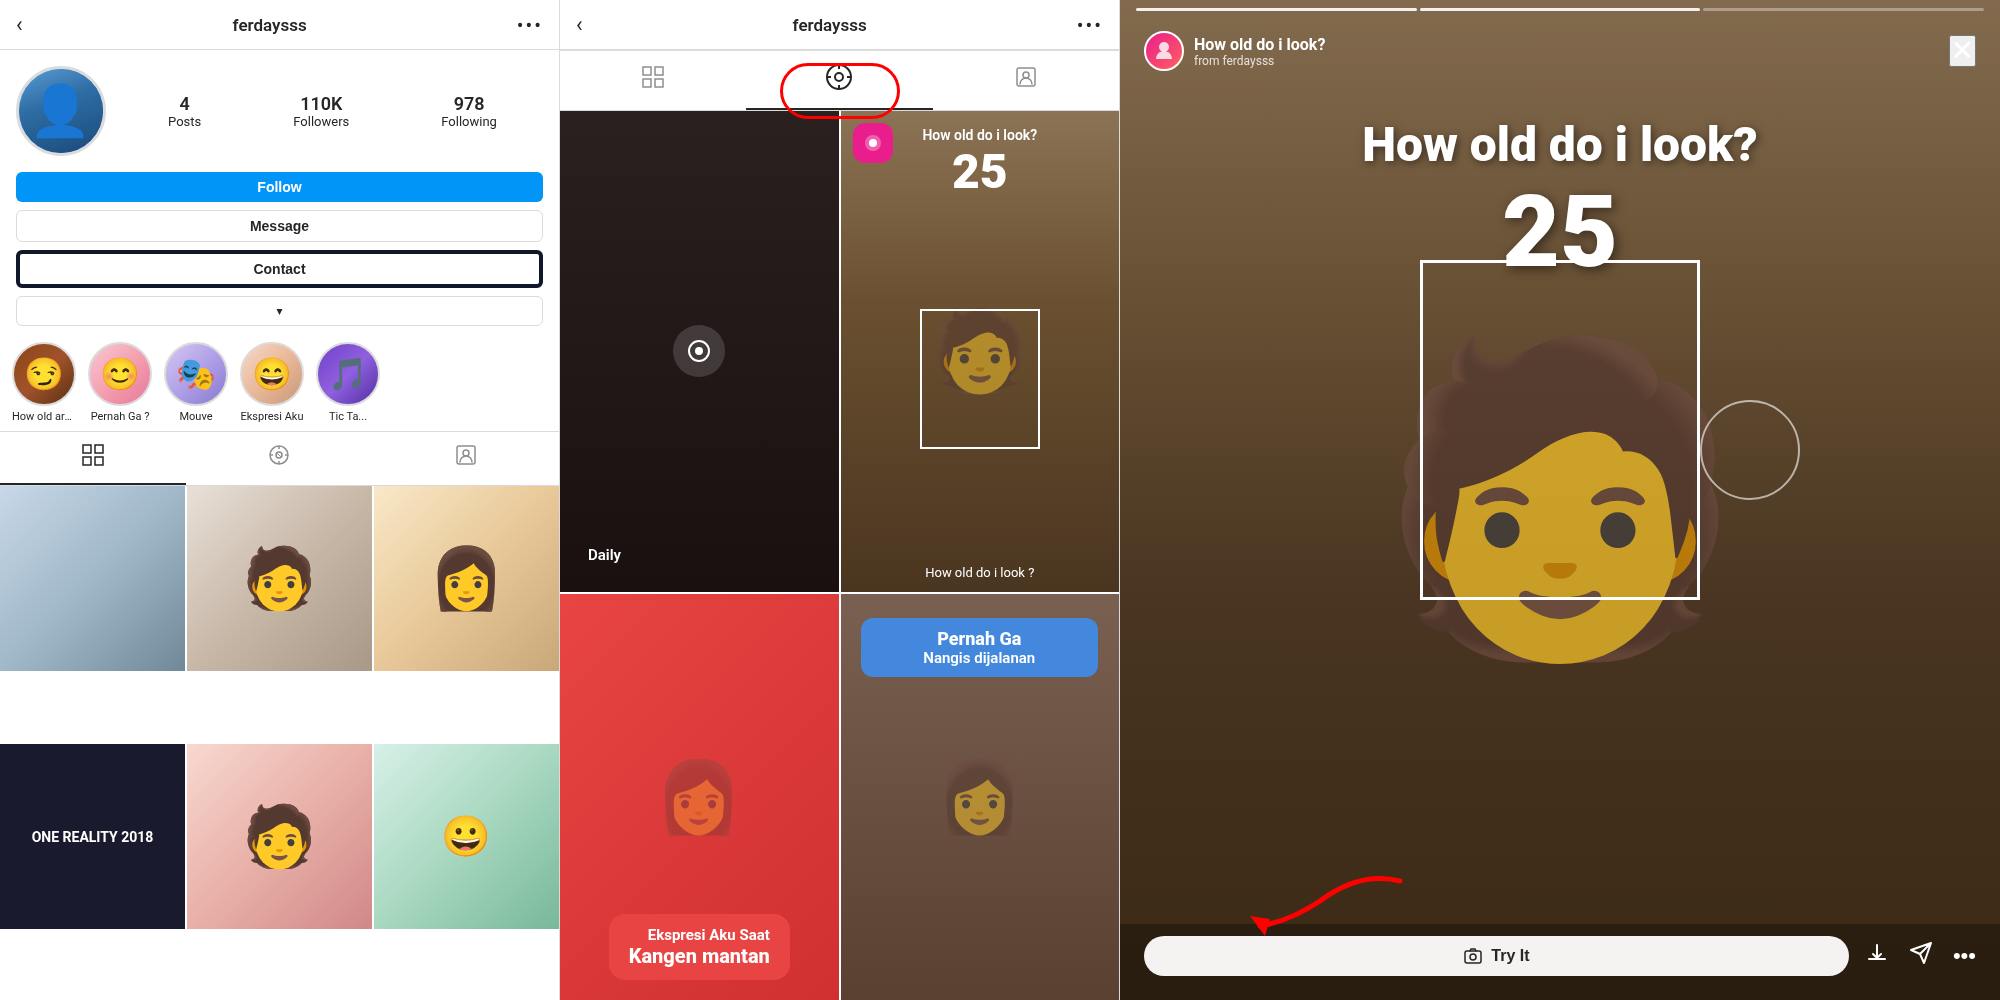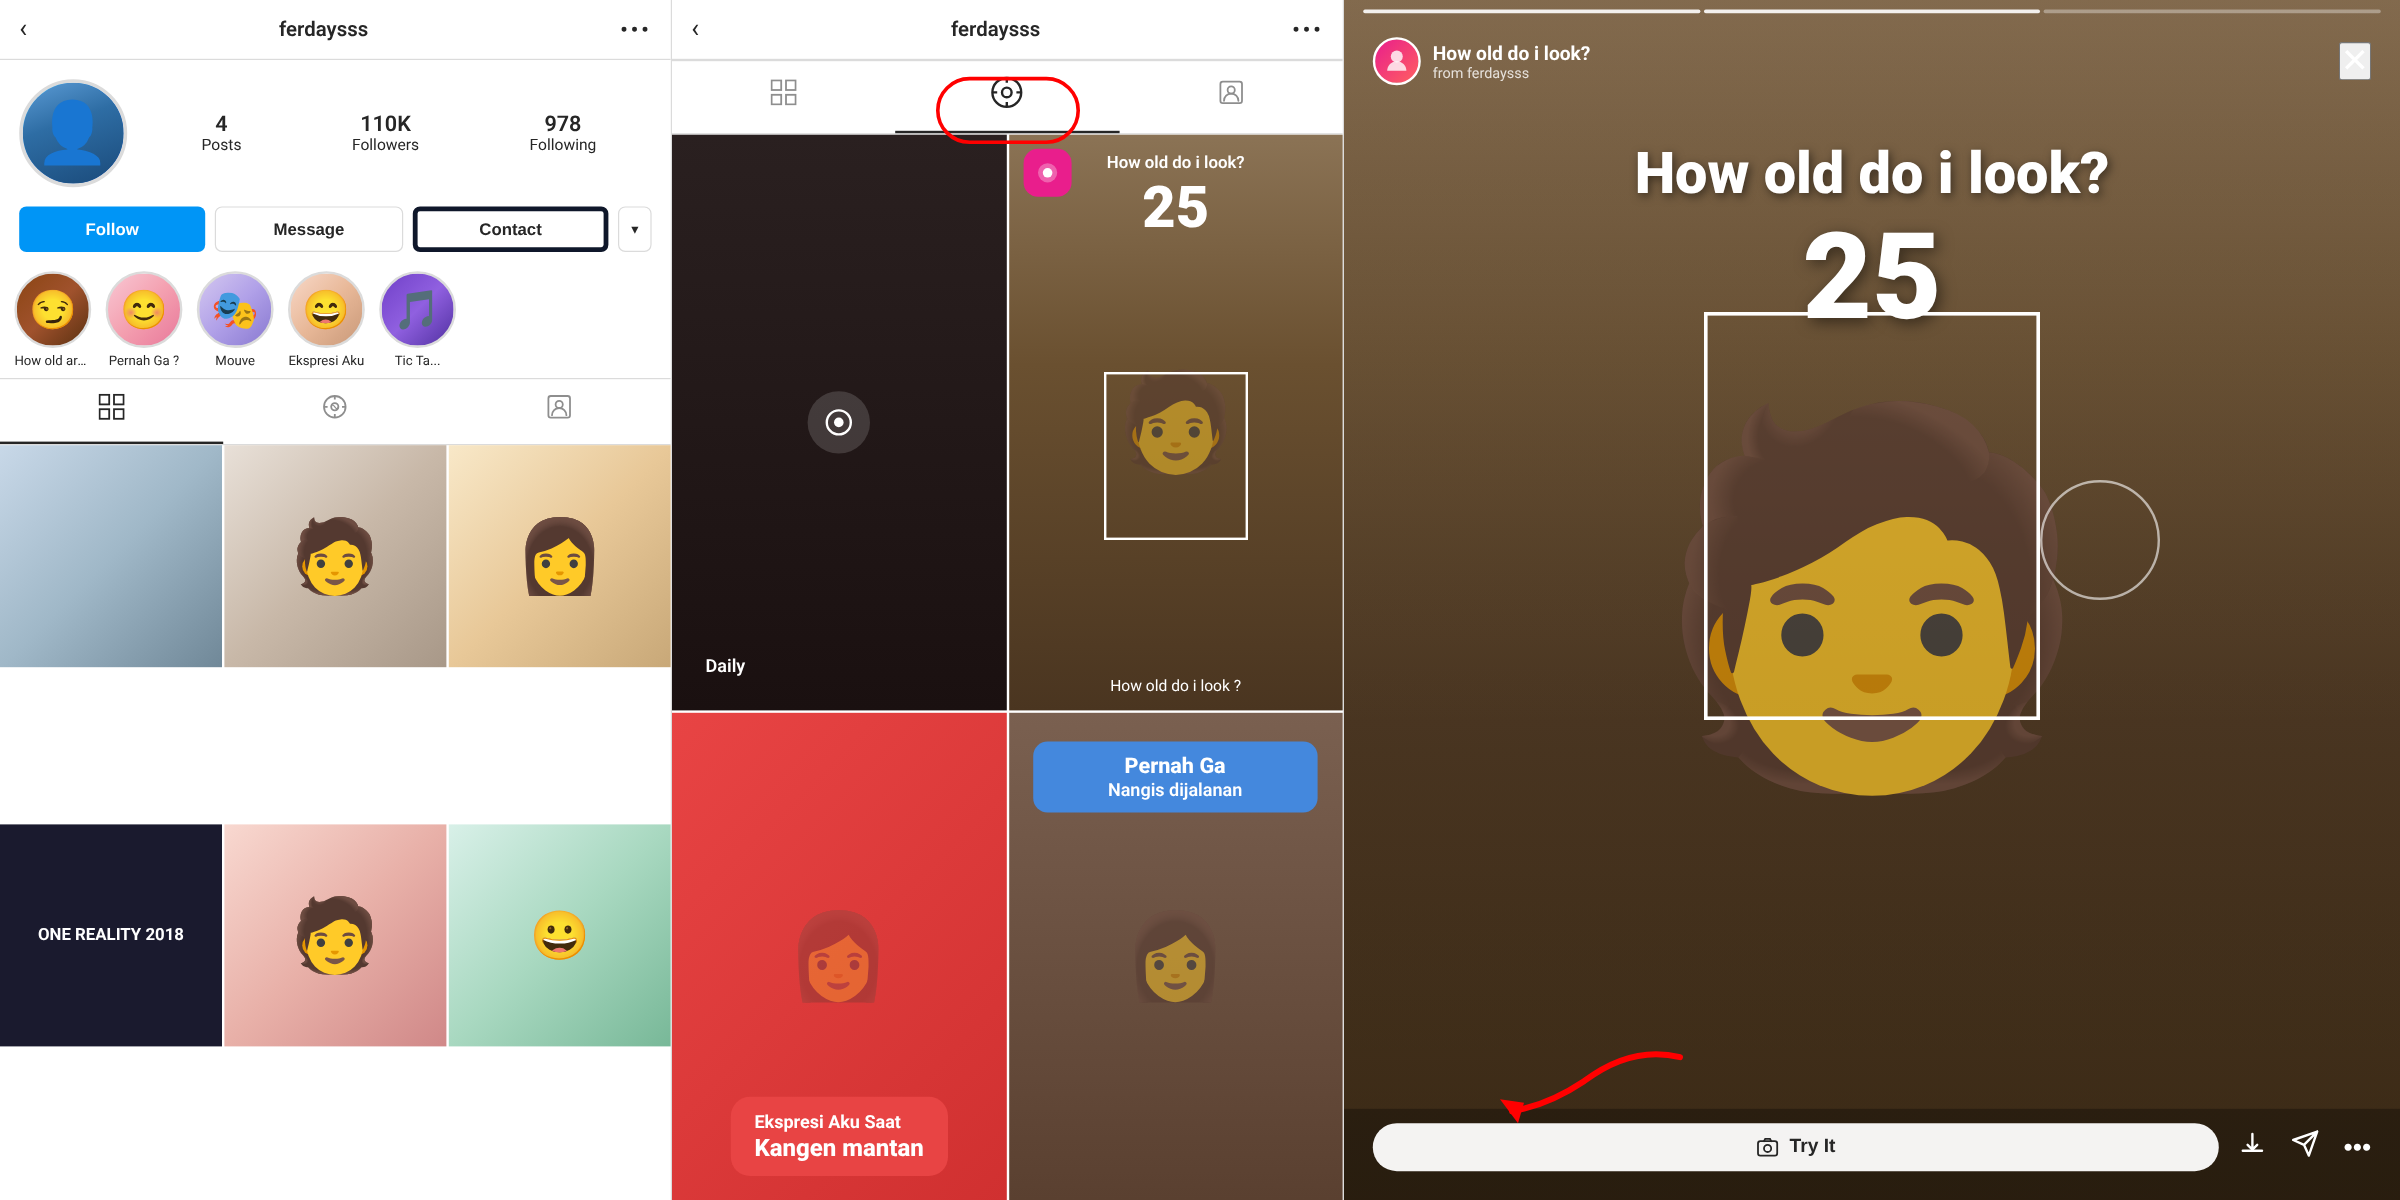--- a/index.html
+++ b/index.html
@@ -139,20 +139,21 @@
       font-size: 13px;
       color: #003569;
       cursor: pointer;
     }
 
     
     .action-buttons {
       display: flex;
       padding: 8px 16px;
       gap: 8px;
+      flex-direction: column;
     }
 
     .btn-follow {
       flex: 1;
       background: #0095f6;
       color: #fff;
       border: none;
       border-radius: 6px;
       padding: 7px 0;
       font-size: 14px;
@@ -829,21 +830,21 @@
           <circle cx="12" cy="12" r="8" fill="white" fill-opacity="0.3"></circle>
           <circle cx="12" cy="12" r="4" fill="white"></circle>
         </svg>
       </div>
       <div class="howold-bottom-label">How old do i look ?</div>
     </div>
 
     <div class="reel-item ri-ekspresi">
       <div style="position:absolute;bottom:0;left:0;right:0;top:0;display:flex;align-items:flex-end;justify-content:center;padding-bottom:20px;">
         <div style="font-size:70px;position:absolute;top:0;left:0;right:0;bottom:0;display:flex;align-items:center;justify-content:center;opacity:0.3;">👩</div>
-        <div style="position:relative;z-index:2;background:#e84444;border-radius:16px;padding:12px 20px;text-align:left;max-width:90%;">
+        <div style="position:relative;z-index:2;background:#e84444;border-radius:16px;padding:12px 20px;text-align:right;max-width:90%;">
           <div style="color:#fff;font-size:15px;font-weight:700;">Ekspresi Aku Saat</div>
           <div style="color:#fff;font-size:20px;font-weight:800;">Kangen mantan</div>
         </div>
       </div>
     </div>
 
     <div class="reel-item ri-pernahga" style="background: linear-gradient(180deg, #7a6050 0%, #5a4030 100%);">
       <div style="position:absolute;top:0;left:0;right:0;bottom:0;display:flex;align-items:center;justify-content:center;font-size:70px;opacity:0.5;">👩</div>
       <div class="pernahga-bubble-blue">
         <div class="pernahga-title">Pernah Ga</div>

